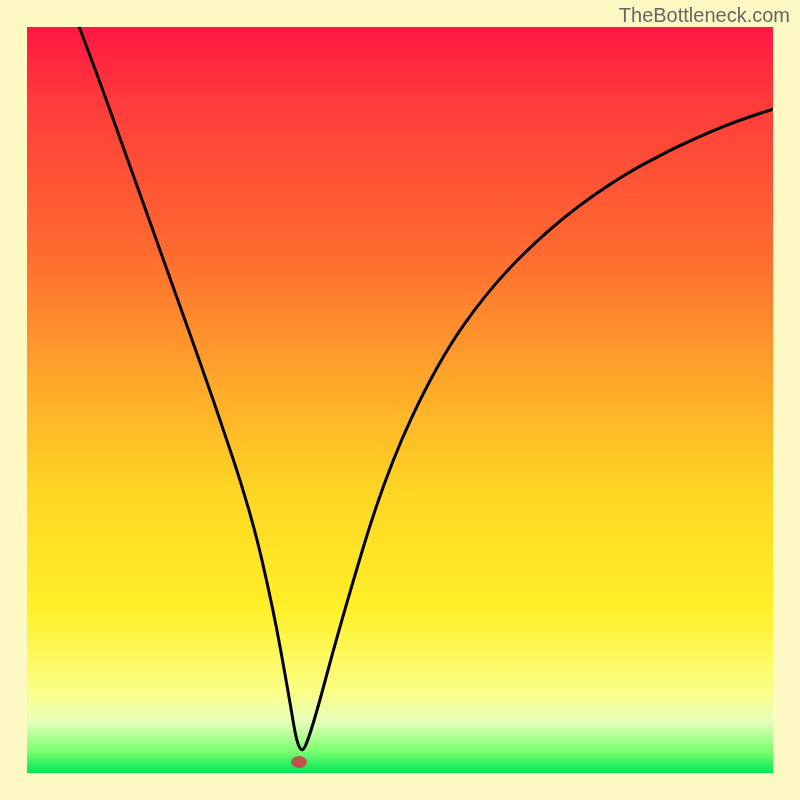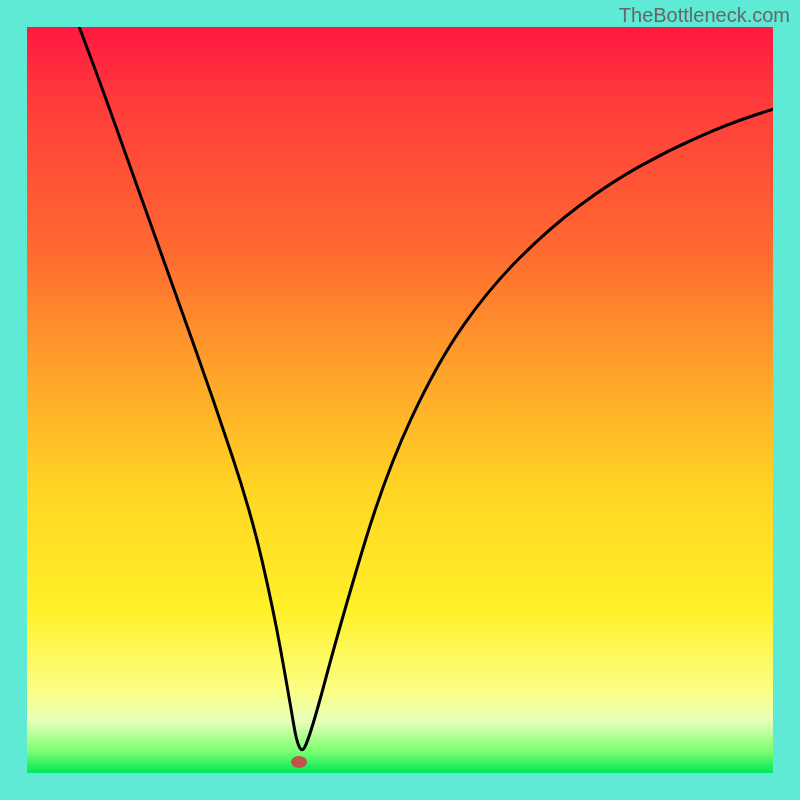--- a/index.html
+++ b/index.html
@@ -6,21 +6,21 @@
     margin: 0;
     padding: 0;
     width: 800px;
     height: 800px;
     overflow: hidden;
     font-family: Arial, sans-serif;
   }
   .outer {
     width: 800px;
     height: 800px;
-    background: #5eead4;
+    background: #fef9c3;
     position: relative;
   }
   .watermark {
     position: absolute;
     top: 4px;
     right: 10px;
     color: #666;
     font-size: 20px;
     font-weight: normal;
     z-index: 10;

